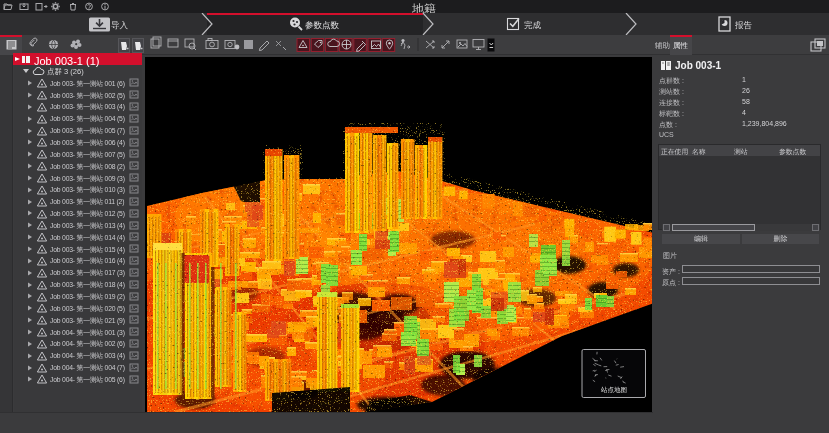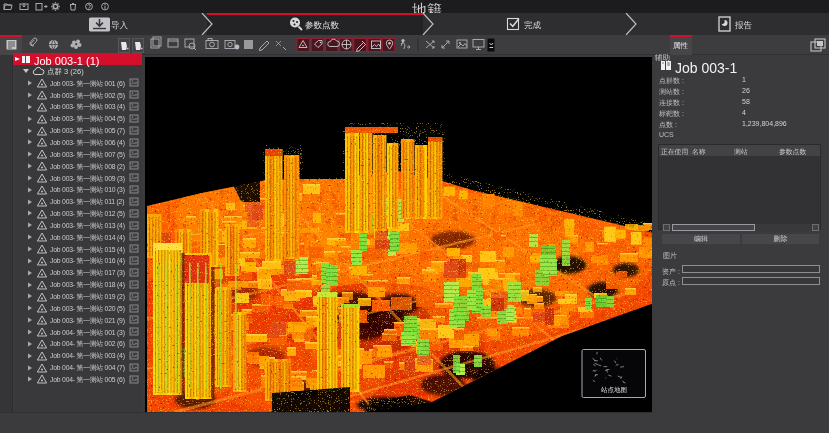--- a/index.html
+++ b/index.html
@@ -17,21 +17,21 @@
     <path d="M53.5,3.4 L53.5,2.2" stroke="#a8a8ab" stroke-width="1.3"></path>
     <path d="M55.7,4.3 L56.5,3.5" stroke="#a8a8ab" stroke-width="1.3"></path>
     <path d="M68,4.5 h6 m-5.5,0 l0.5,5.5 h4 l0.5,-5.5 m-3.5,-1 h2" fill="none" stroke="#a8a8ab" stroke-width="1"></path>
     <circle cx="87" cy="6.5" r="3.4" fill="none" stroke="#a8a8ab" stroke-width="1"></circle>
     <path d="M85.8,5.6 a1.3,1.3 0 1 1 2,1.4 c-0.5,0.35 -0.8,0.6 -0.8,1" fill="none" stroke="#a8a8ab" stroke-width="0.9"></path>
     <circle cx="87" cy="8.9" r="0.55" fill="#a8a8ab"></circle>
     <circle cx="103" cy="6.5" r="3.4" fill="none" stroke="#a8a8ab" stroke-width="1"></circle>
     <path d="M103,5.8 V8.9" stroke="#a8a8ab" stroke-width="1"></path>
     <circle cx="103" cy="4.6" r="0.6" fill="#a8a8ab"></circle>
   </svg>
-<div style="position:absolute;left:412px;top:1px;font-size:15px;color:#cfcfcf;">地籍</div>
+<div style="position:absolute;left:412px;top:1px;font-size:12px;color:#cfcfcf;">地籍</div>
 <div style="position:absolute;left:0;top:13px;width:829px;height:22px;background:#2e2e30;"></div>
 <div style="position:absolute;left:207px;top:13px;width:216px;height:22px;background:#232325;"></div>
 <div style="position:absolute;left:207px;top:13px;width:216px;height:2px;background:#d30f2c;"></div>
 <svg width="829" height="22" style="position:absolute;left:0;top:13px">
     <path d="M202,0 L212,11 L202,22" fill="none" stroke="#bdbdc0" stroke-width="1.2"></path>
     <path d="M423,0 L433,11 L423,22" fill="none" stroke="#bdbdc0" stroke-width="1.2"></path>
     <path d="M626,0 L636,11 L626,22" fill="none" stroke="#bdbdc0" stroke-width="1.2"></path>
   </svg>
 <svg width="26" height="20" style="position:absolute;left:87px;top:14px">
     <rect x="2" y="3.5" width="21" height="14" rx="1.5" fill="#c3c3c7"></rect>
@@ -1588,32 +1588,32 @@
         <path d="M471.0,306.2 l-1.6,-2.6"></path>
         <path d="M449.8,313.3 l-2.1,0.6"></path>
         <path d="M458.5,309.7 l3.7,-0.1"></path>
       </g>
       <text x="469" y="334.5" font-size="6.5" fill="#e8e8e8" text-anchor="middle" font-family="Liberation Sans">站点地图</text>
     </svg>
   </div>
 <div style="position:absolute;left:653px;top:35px;width:176px;height:398px;background:#3b3b3d;"></div>
 <div style="position:absolute;left:653px;top:35px;width:176px;height:20px;background:#3d3d3f;border-bottom:1px solid #313133;"></div>
 <div style="position:absolute;left:670px;top:35px;width:22px;height:20px;background:#464649;border-top:2px solid #d30f2c;"></div>
-<div style="position:absolute;left:655px;top:41px;font-size:7.5px;color:#c6c6c9;margin-top:12px;">辅助</div>
+<div style="position:absolute;left:655px;top:41px;font-size:7.5px;color:#c6c6c9;">辅助</div>
 <div style="position:absolute;left:673px;top:41px;font-size:7.5px;color:#ececef;">属性</div>
 <svg width="17" height="15" style="position:absolute;left:810px;top:38px">
     <rect x="1" y="4" width="10" height="9" fill="none" stroke="#c4c4c7" stroke-width="1.1"></rect>
     <rect x="5" y="1" width="10" height="9" fill="none" stroke="#c4c4c7" stroke-width="1.1"></rect>
     <rect x="7" y="3" width="6" height="5" fill="#c4c4c7"></rect>
   </svg>
 <svg width="12" height="11" style="position:absolute;left:660px;top:60px">
     <path d="M1,1 h4 v9 h-4 z M6,1 h5 v9 h-5 z" fill="#f0f0f2"></path>
     <path d="M2.2,3 h1.6 M7.2,3 h2.6 M7.2,5 h2.6" stroke="#3b3b3d" stroke-width="0.8"></path>
   </svg>
-<div style="position:absolute;left:675px;top:60px;font-size:14px;font-weight:normal;color:#f2f2f4;">Job 003-1</div>
+<div style="position:absolute;left:675px;top:60px;font-size:10px;font-weight:bold;color:#f2f2f4;">Job 003-1</div>
 <div style="position:absolute;left:659px;top:75.5px;font-size:7px;color:#bfbfc2;">点群数 :</div>
 <div style="position:absolute;left:742px;top:75.5px;font-size:7px;color:#d2d2d5;">1</div>
 <div style="position:absolute;left:659px;top:86.7px;font-size:7px;color:#bfbfc2;">测站数 :</div>
 <div style="position:absolute;left:742px;top:86.7px;font-size:7px;color:#d2d2d5;">26</div>
 <div style="position:absolute;left:659px;top:97.9px;font-size:7px;color:#bfbfc2;">连接数 :</div>
 <div style="position:absolute;left:742px;top:97.9px;font-size:7px;color:#d2d2d5;">58</div>
 <div style="position:absolute;left:659px;top:109.1px;font-size:7px;color:#bfbfc2;">标靶数 :</div>
 <div style="position:absolute;left:742px;top:109.1px;font-size:7px;color:#d2d2d5;">4</div>
 <div style="position:absolute;left:659px;top:120.3px;font-size:7px;color:#bfbfc2;">点数 :</div>
 <div style="position:absolute;left:742px;top:120.3px;font-size:7px;color:#d2d2d5;">1,239,804,896</div>

